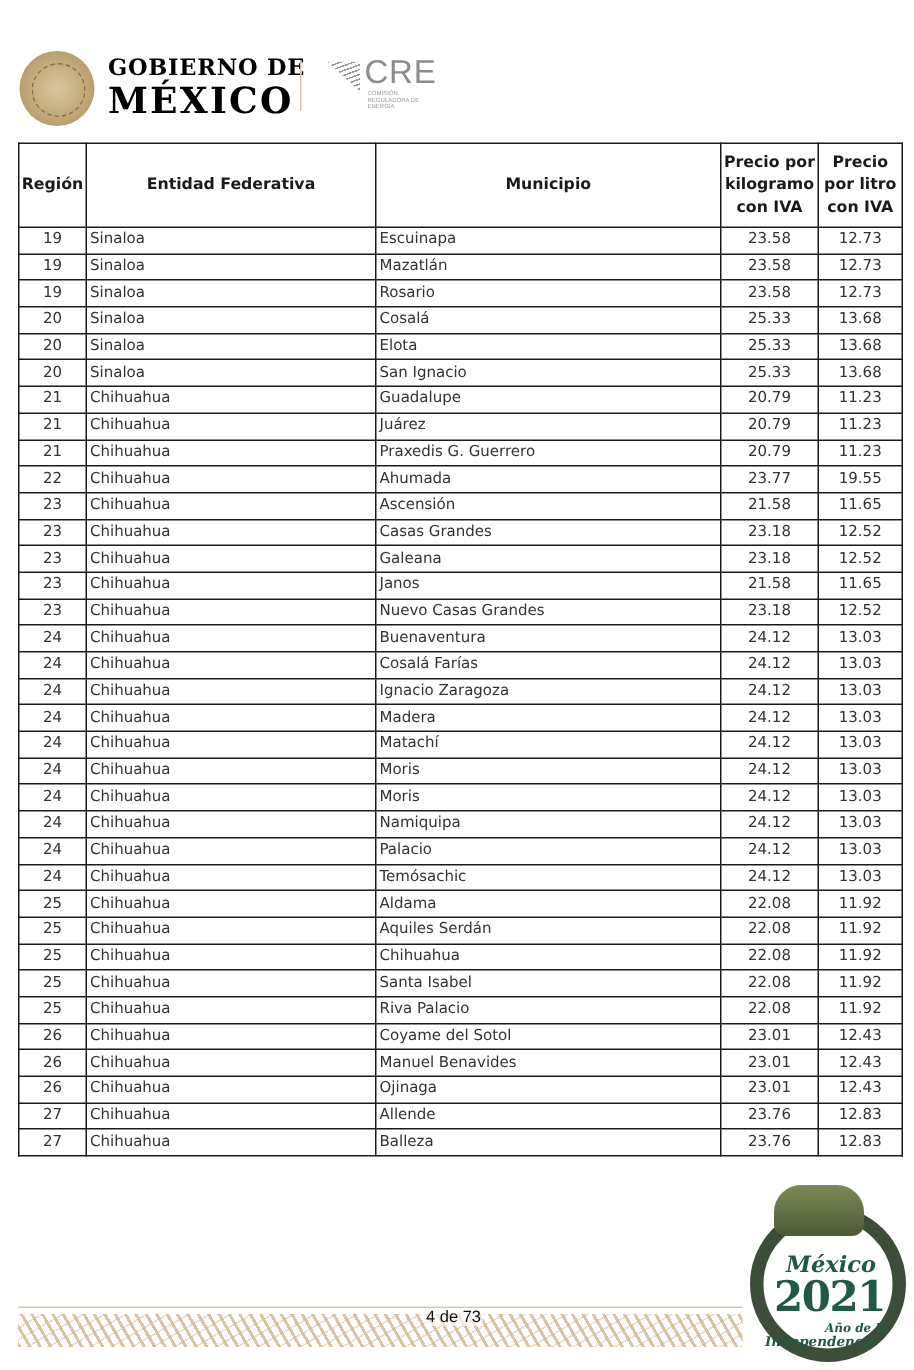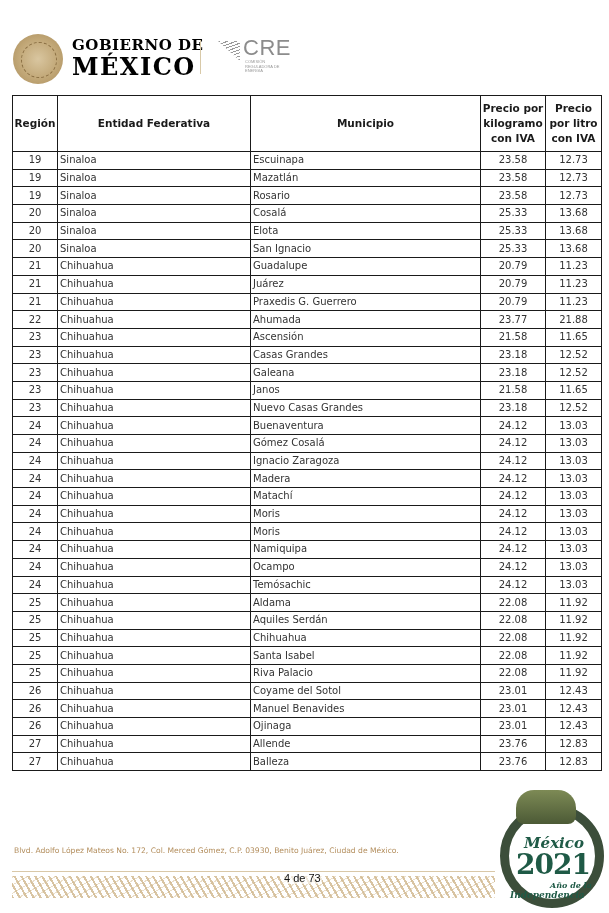--- a/index.html
+++ b/index.html
@@ -140,21 +140,21 @@
         <td class="c-ent">Chihuahua</td>
         <td class="c-mun">Praxedis G. Guerrero</td>
         <td class="c-kg">20.79</td>
         <td class="c-lt">11.23</td>
       </tr>
       <tr>
         <td class="c-reg">22</td>
         <td class="c-ent">Chihuahua</td>
         <td class="c-mun">Ahumada</td>
         <td class="c-kg">23.77</td>
-        <td class="c-lt">21.88</td>
+        <td class="c-lt">19.55</td>
       </tr>
       <tr>
         <td class="c-reg">23</td>
         <td class="c-ent">Chihuahua</td>
         <td class="c-mun">Ascensión</td>
         <td class="c-kg">21.58</td>
         <td class="c-lt">11.65</td>
       </tr>
       <tr>
         <td class="c-reg">23</td>
@@ -187,21 +187,21 @@
       <tr>
         <td class="c-reg">24</td>
         <td class="c-ent">Chihuahua</td>
         <td class="c-mun">Buenaventura</td>
         <td class="c-kg">24.12</td>
         <td class="c-lt">13.03</td>
       </tr>
       <tr>
         <td class="c-reg">24</td>
         <td class="c-ent">Chihuahua</td>
-        <td class="c-mun">Gómez Cosalá</td>
+        <td class="c-mun">Cosalá Farías</td>
         <td class="c-kg">24.12</td>
         <td class="c-lt">13.03</td>
       </tr>
       <tr>
         <td class="c-reg">24</td>
         <td class="c-ent">Chihuahua</td>
         <td class="c-mun">Ignacio Zaragoza</td>
         <td class="c-kg">24.12</td>
         <td class="c-lt">13.03</td>
       </tr>
@@ -236,21 +236,21 @@
       <tr>
         <td class="c-reg">24</td>
         <td class="c-ent">Chihuahua</td>
         <td class="c-mun">Namiquipa</td>
         <td class="c-kg">24.12</td>
         <td class="c-lt">13.03</td>
       </tr>
       <tr>
         <td class="c-reg">24</td>
         <td class="c-ent">Chihuahua</td>
-        <td class="c-mun">Ocampo</td>
+        <td class="c-mun">Palacio</td>
         <td class="c-kg">24.12</td>
         <td class="c-lt">13.03</td>
       </tr>
       <tr>
         <td class="c-reg">24</td>
         <td class="c-ent">Chihuahua</td>
         <td class="c-mun">Temósachic</td>
         <td class="c-kg">24.12</td>
         <td class="c-lt">13.03</td>
       </tr>
@@ -321,21 +321,20 @@
         <td class="c-reg">27</td>
         <td class="c-ent">Chihuahua</td>
         <td class="c-mun">Balleza</td>
         <td class="c-kg">23.76</td>
         <td class="c-lt">12.83</td>
       </tr>
     </tbody>
 </table>
 
 <div class="addr">
-  <div>Blvd. Adolfo López Mateos No. 172, Col. Merced Gómez, C.P. 03930, Benito Juárez, Ciudad de México.</div>
 </div>
 <div class="footer-rule"></div>
 <div class="pattern"></div>
 <div class="page-num">4 de 73</div>
 
 <div class="emblem">
   <div class="emblem-ring"></div>
   <div class="emblem-head"></div>
   <div class="emblem-text1">México</div>
   <div class="emblem-text2">2021</div>

